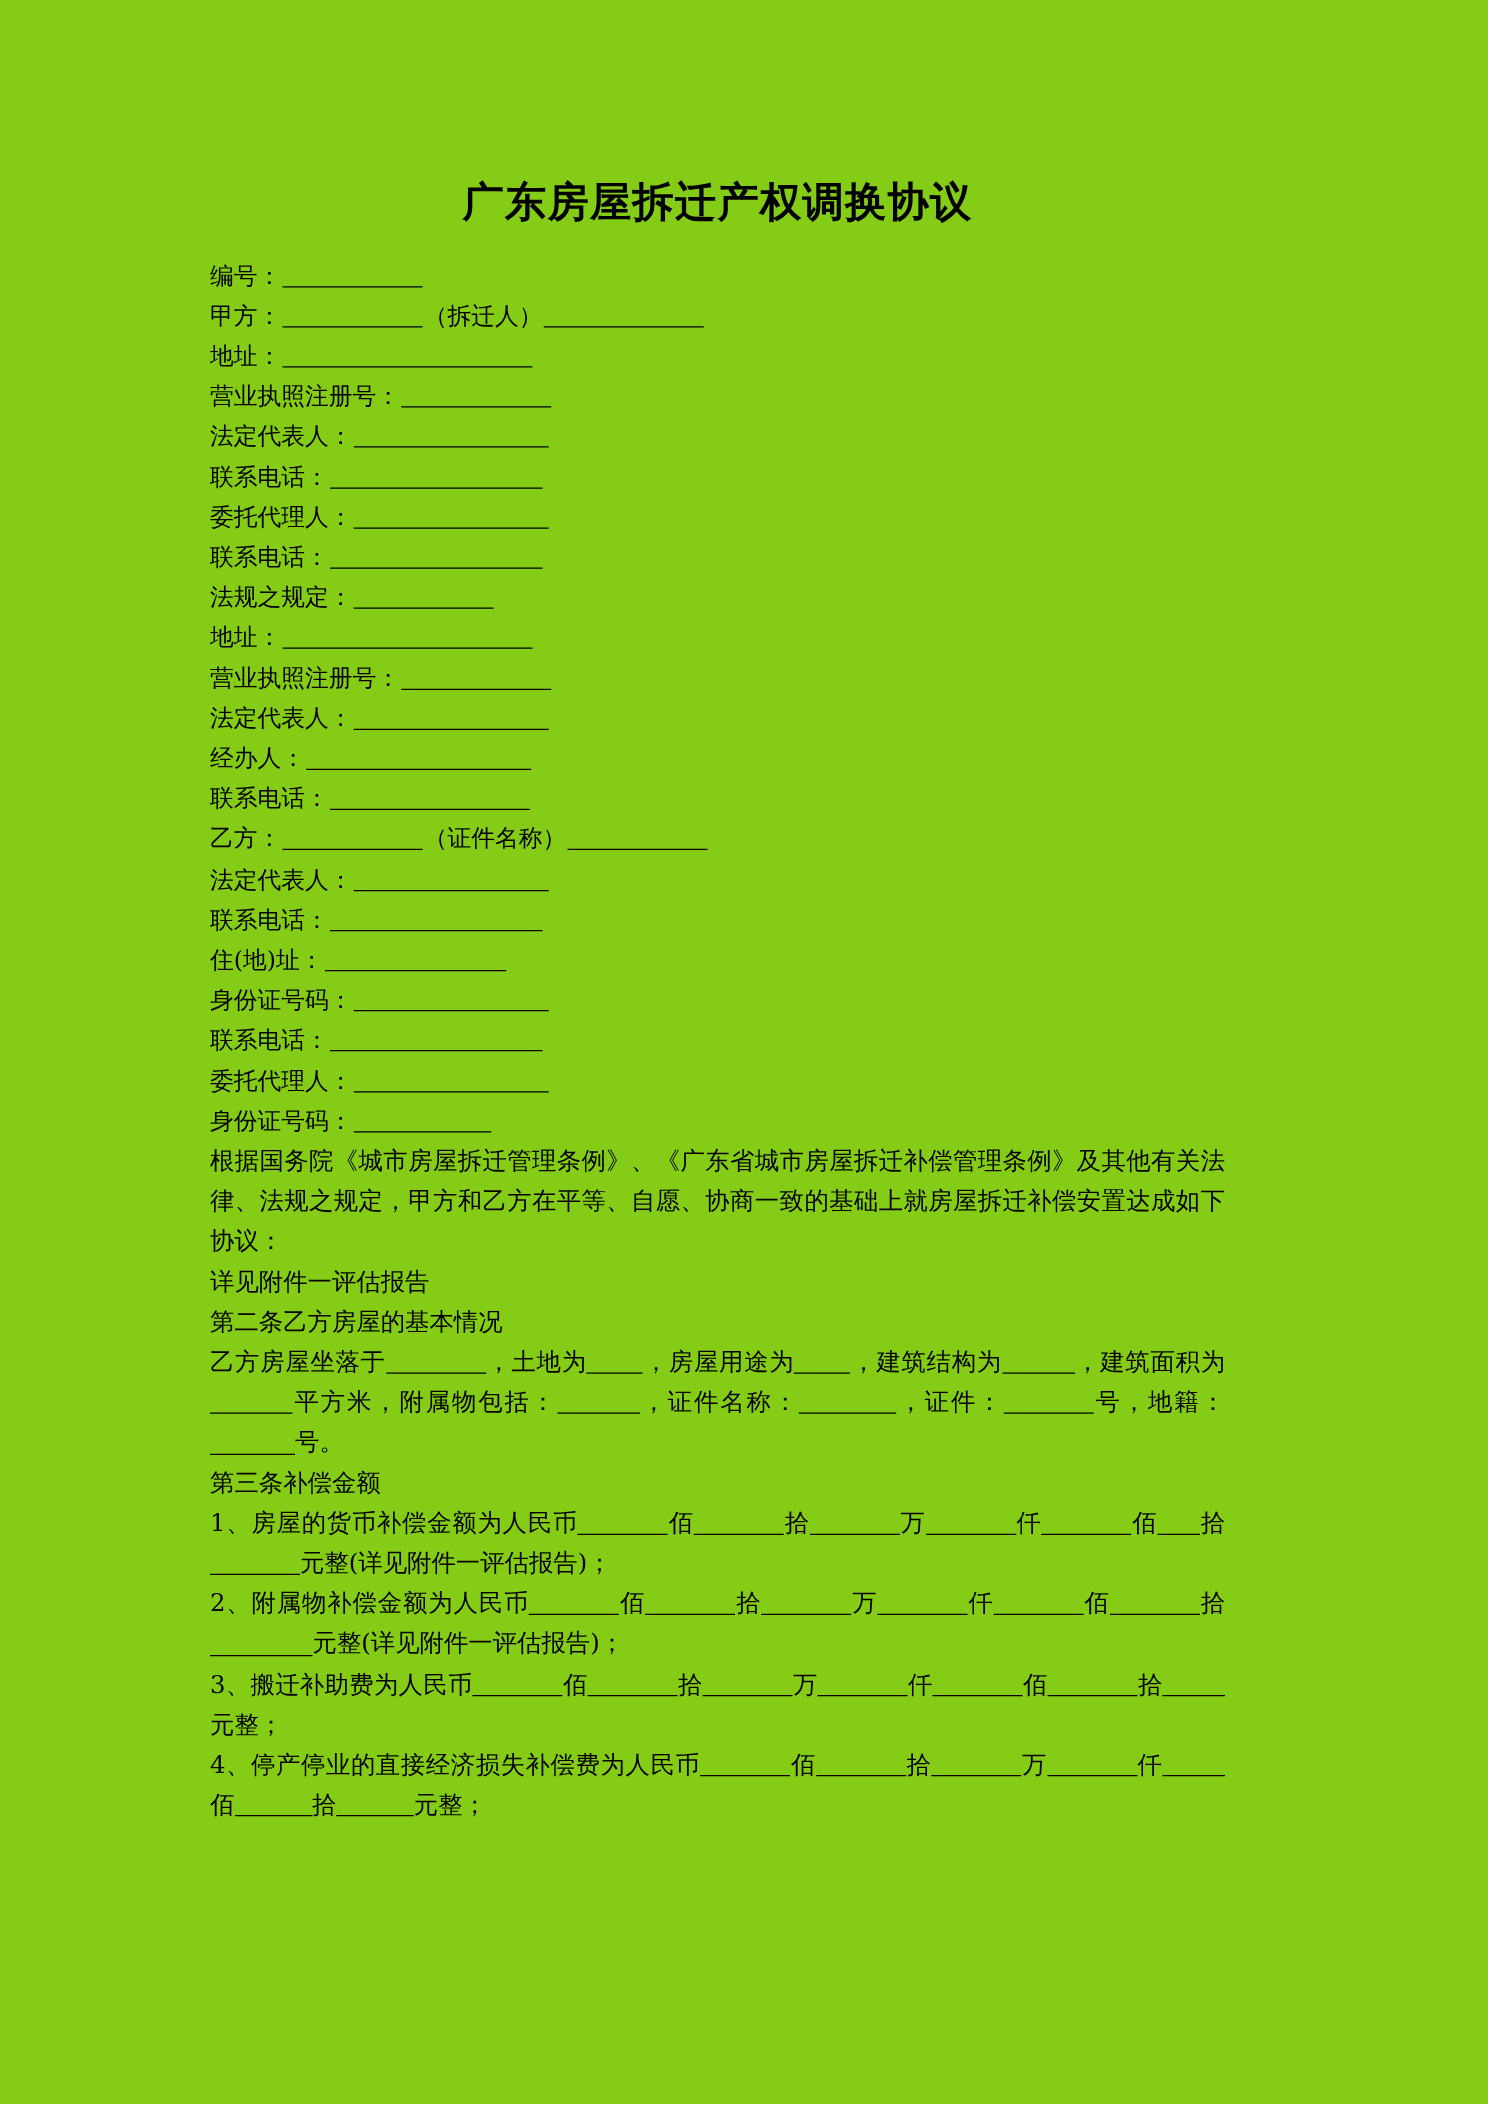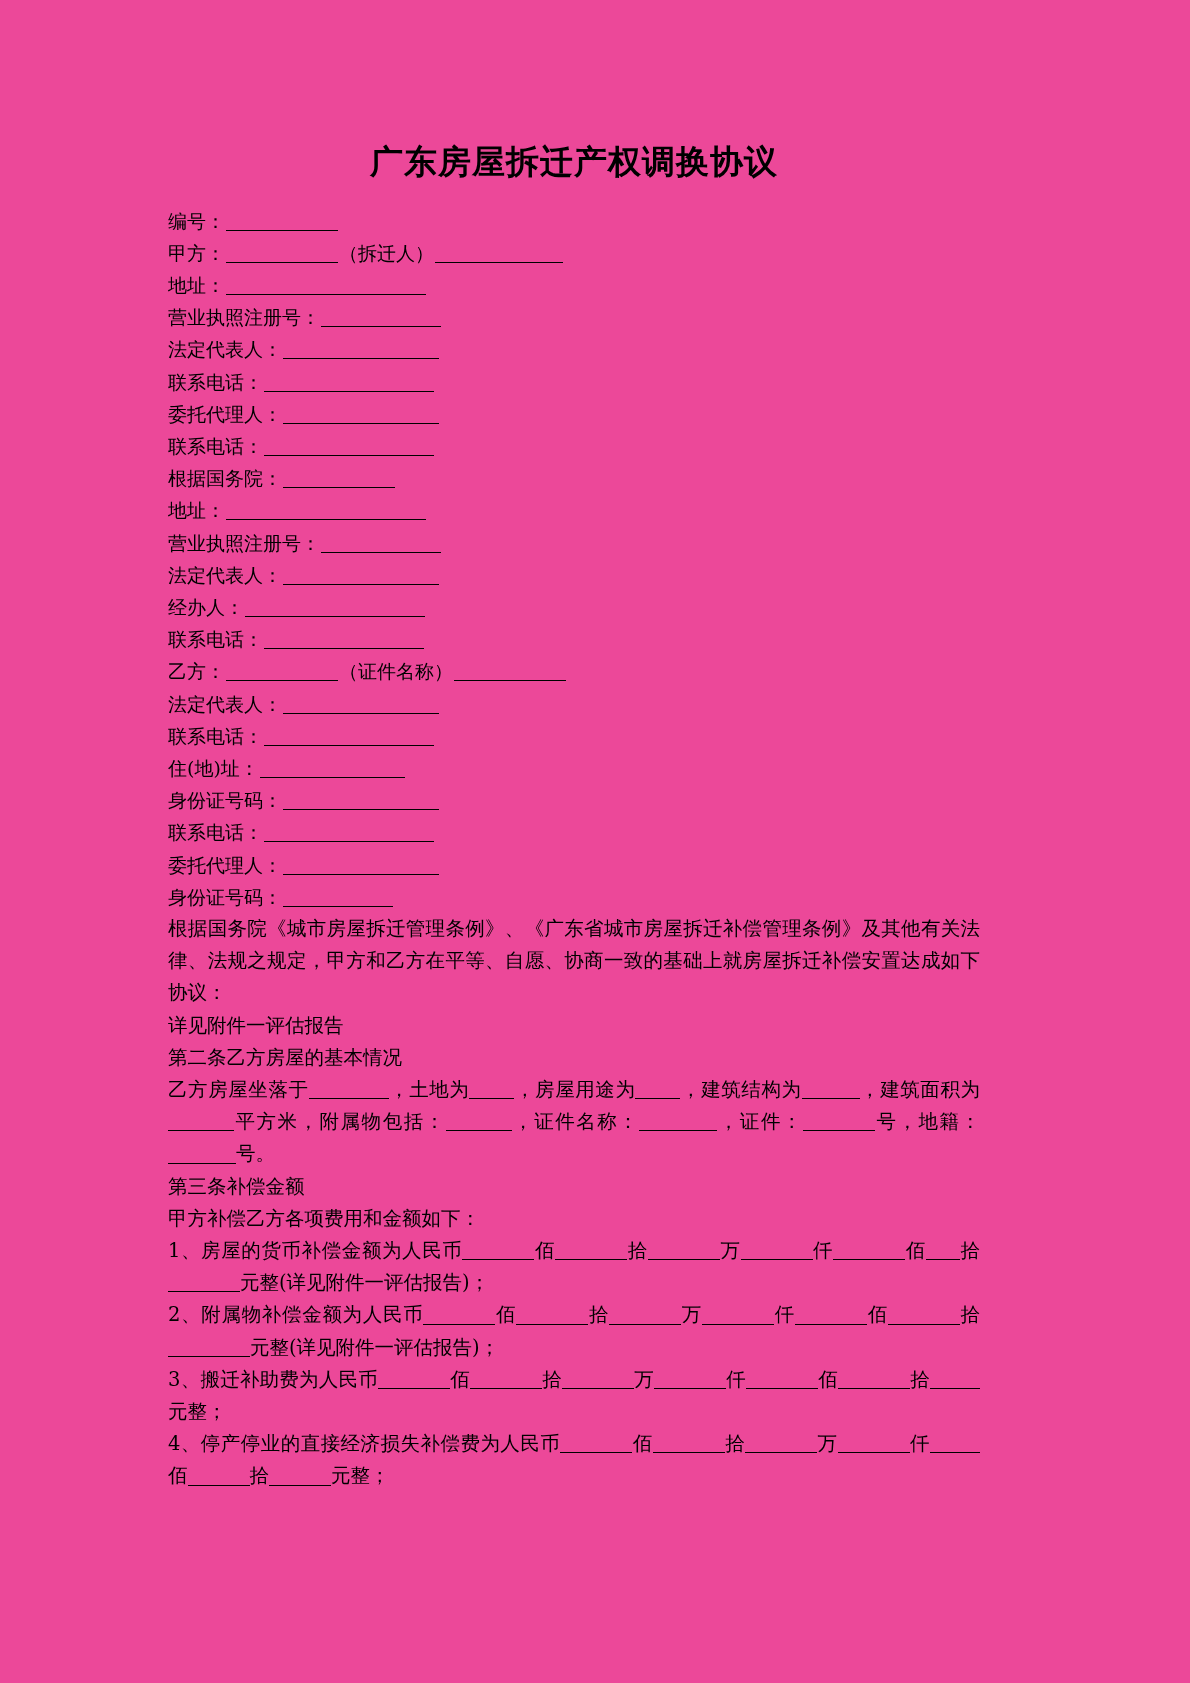--- a/index.html
+++ b/index.html
@@ -8,21 +8,21 @@
     background: #ffffff;
   }
   body {
     font-family: "DejaVu Serif", serif;
     color: #000000;
   }
   .page {
     position: relative;
     width: 1190px;
     height: 1683px;
-    background: #ec4899;
+    background: #84cc16;
     margin: 0 auto;
     overflow: hidden;
     box-sizing: border-box;
   }
   .content {
     position: absolute;
     left: 168px;
     top: 140px;
     width: 812px;
   }
@@ -76,21 +76,21 @@
 
     <div id="fields-host">
         <div class="field-line"><span>编号：</span><span class="blank" style="width: 112px;"></span></div>
         <div class="field-line"><span>甲方：</span><span class="blank" style="width: 112px;"></span><span>（拆迁人）</span><span class="blank" style="width: 128px;"></span></div>
         <div class="field-line"><span>地址：</span><span class="blank" style="width: 200px;"></span></div>
         <div class="field-line"><span>营业执照注册号：</span><span class="blank" style="width: 120px;"></span></div>
         <div class="field-line"><span>法定代表人：</span><span class="blank" style="width: 156px;"></span></div>
         <div class="field-line"><span>联系电话：</span><span class="blank" style="width: 170px;"></span></div>
         <div class="field-line"><span>委托代理人：</span><span class="blank" style="width: 156px;"></span></div>
         <div class="field-line"><span>联系电话：</span><span class="blank" style="width: 170px;"></span></div>
-        <div class="field-line"><span>根据国务院：</span><span class="blank" style="width: 112px;"></span></div>
+        <div class="field-line"><span>法规之规定：</span><span class="blank" style="width: 112px;"></span></div>
         <div class="field-line"><span>地址：</span><span class="blank" style="width: 200px;"></span></div>
         <div class="field-line"><span>营业执照注册号：</span><span class="blank" style="width: 120px;"></span></div>
         <div class="field-line"><span>法定代表人：</span><span class="blank" style="width: 156px;"></span></div>
         <div class="field-line"><span>经办人：</span><span class="blank" style="width: 180px;"></span></div>
         <div class="field-line"><span>联系电话：</span><span class="blank" style="width: 160px;"></span></div>
         <div class="field-line"><span>乙方：</span><span class="blank" style="width: 112px;"></span><span>（证件名称）</span><span class="blank" style="width: 112px;"></span></div>
         <div class="field-line"><span>法定代表人：</span><span class="blank" style="width: 156px;"></span></div>
         <div class="field-line"><span>联系电话：</span><span class="blank" style="width: 170px;"></span></div>
         <div class="field-line"><span>住(地)址：</span><span class="blank" style="width: 145px;"></span></div>
         <div class="field-line"><span>身份证号码：</span><span class="blank" style="width: 156px;"></span></div>
@@ -98,21 +98,20 @@
         <div class="field-line"><span>委托代理人：</span><span class="blank" style="width: 156px;"></span></div>
         <div class="field-line"><span>身份证号码：</span><span class="blank" style="width: 110px;"></span></div>
       </div>
 
     <div id="body-host">
         <p class="para">根据国务院《城市房屋拆迁管理条例》、《广东省城市房屋拆迁补偿管理条例》及其他有关法律、法规之规定，甲方和乙方在平等、自愿、协商一致的基础上就房屋拆迁补偿安置达成如下协议：</p>
         <p class="para">详见附件一评估报告</p>
         <p class="para">第二条乙方房屋的基本情况</p>
         <p class="para"><span>乙方房屋坐落于</span><span class="u" style="width: 80px;"></span><span>，土地为</span><span class="u" style="width: 45px;"></span><span>，房屋用途为</span><span class="u" style="width: 45px;"></span><span>，建筑结构为</span><span class="u" style="width: 58px;"></span><span>，建筑面积为</span><span class="u" style="width: 66px;"></span><span>平方米，附属物包括：</span><span class="u" style="width: 66px;"></span><span>，证件名称：</span><span class="u" style="width: 78px;"></span><span>，证件：</span><span class="u" style="width: 72px;"></span><span>号，地籍：</span><span class="u" style="width: 68px;"></span><span>号。</span></p>
         <p class="para">第三条补偿金额</p>
-        <p class="para">甲方补偿乙方各项费用和金额如下：</p>
         <p class="para"><span>1、房屋的货币补偿金额为人民币</span><span class="u" style="width: 72px;"></span><span>佰</span><span class="u" style="width: 72px;"></span><span>拾</span><span class="u" style="width: 72px;"></span><span>万</span><span class="u" style="width: 72px;"></span><span>仟</span><span class="u" style="width: 72px;"></span><span>佰</span><span class="u" style="width: 34px;"></span><span>拾</span><span class="u" style="width: 72px;"></span><span>元整(详见附件一评估报告)；</span></p>
         <p class="para"><span>2、附属物补偿金额为人民币</span><span class="u" style="width: 72px;"></span><span>佰</span><span class="u" style="width: 72px;"></span><span>拾</span><span class="u" style="width: 72px;"></span><span>万</span><span class="u" style="width: 72px;"></span><span>仟</span><span class="u" style="width: 72px;"></span><span>佰</span><span class="u" style="width: 72px;"></span><span>拾</span><span class="u" style="width: 82px;"></span><span>元整(详见附件一评估报告)；</span></p>
         <p class="para"><span>3、搬迁补助费为人民币</span><span class="u" style="width: 72px;"></span><span>佰</span><span class="u" style="width: 72px;"></span><span>拾</span><span class="u" style="width: 72px;"></span><span>万</span><span class="u" style="width: 72px;"></span><span>仟</span><span class="u" style="width: 72px;"></span><span>佰</span><span class="u" style="width: 72px;"></span><span>拾</span><span class="u" style="width: 50px;"></span><span>元整；</span></p>
         <p class="para"><span>4、停产停业的直接经济损失补偿费为人民币</span><span class="u" style="width: 72px;"></span><span>佰</span><span class="u" style="width: 72px;"></span><span>拾</span><span class="u" style="width: 72px;"></span><span>万</span><span class="u" style="width: 72px;"></span><span>仟</span><span class="u" style="width: 50px;"></span><span>佰</span><span class="u" style="width: 62px;"></span><span>拾</span><span class="u" style="width: 62px;"></span><span>元整；</span></p>
       </div>
 
   </div>
 </div>
 
 </body></html>

